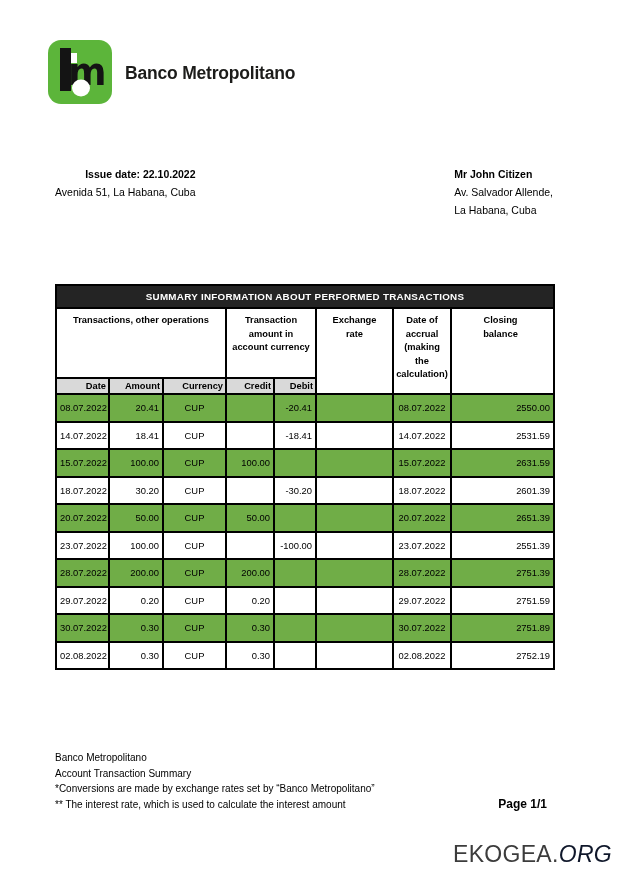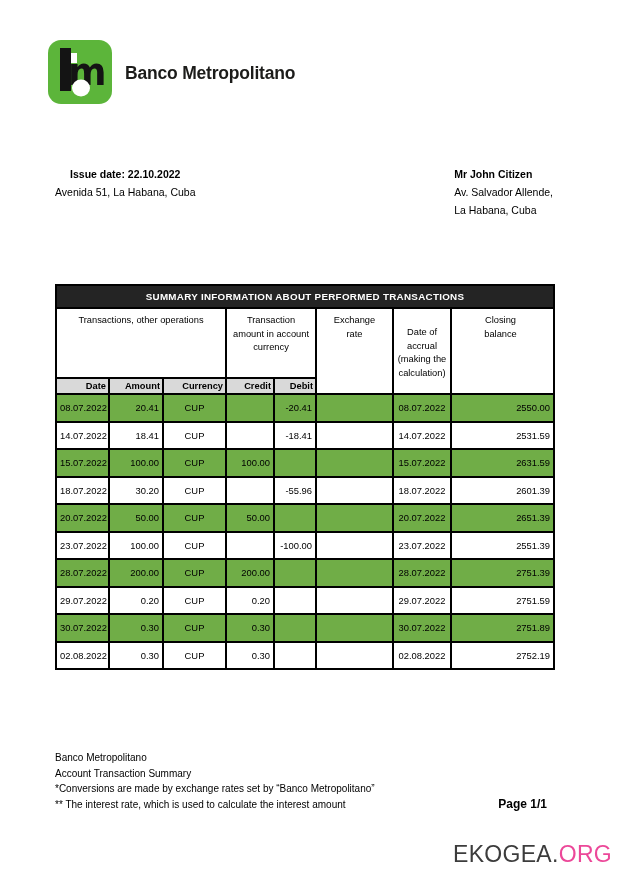--- a/index.html
+++ b/index.html
@@ -11,46 +11,46 @@
   }
   .page { position:relative; width:625px; height:881px; background:#fff; overflow:hidden; }
 
   
   .brand { position:absolute; left:48px; top:40px; display:flex; align-items:center; gap:13px; }
   .logo { width:64px; height:64px; flex:0 0 auto; }
   .brand-name { font-size:17.5px; font-weight:bold; color:#1c1c1a; letter-spacing:-0.2px; padding-top:2px; }
 
   
   .info-row { position:absolute; left:55px; top:165px; width:498px; display:flex; justify-content:space-between; font-size:10.5px; line-height:18px; }
-  .info-left { text-align:center; }
+  .info-left { text-align:right; }
   .info-right { }
   .bold { font-weight:bold; }
 
   
   table.tx { position:absolute; left:55px; top:284px; width:498px; border-collapse:collapse; table-layout:fixed; font-size:9.4px; }
   table.tx th, table.tx td { border:2px solid #000; overflow:hidden; }
   .title-bar { background:#242424; color:#fff; font-weight:bold; font-size:9.8px; letter-spacing:0.3px; height:23px; text-align:center; vertical-align:middle; }
-  .group-row th { font-weight:normal; background:#fff; vertical-align:top; height:70px; padding:5px 4px 0 4px; font-size:9.3px; line-height:13.5px; text-align:center; }
+  .group-row th { font-weight:bold; background:#fff; vertical-align:top; height:70px; padding:5px 4px 0 4px; font-size:9.3px; line-height:13.5px; text-align:center; }
   th.gh-exch { padding:5px 14px 16px 14px; }
   th.gh-closing { padding:5px 26px 0 22px; }
-  th.gh-accrual { padding:17px 2px 0 2px; }
+  th.gh-accrual { padding:5px 2px 0 2px; }
   .sub-row th { background:#d9d9d9; font-weight:bold; height:16px; font-size:9.3px; text-align:right; vertical-align:middle; padding:1px 2px; }
   table.tx tbody td { height:27.5px; padding:0 3px; background:#fff; vertical-align:middle; }
   table.tx tbody tr.green td { background:#70ad47;margin-left:30px; }
   .a-l { text-align:left; }
   .a-r { text-align:right; }
   .a-c { text-align:center; }
 
   
   .notes { position:absolute; left:55px; top:750px; font-size:10px; line-height:15.5px; }
 
   
   .page-num { position:absolute; top:789px; right:78px; font-size:12px; font-weight:bold;margin-top:8px; }
   .ekogea { position:absolute; top:841px; right:13px; font-size:23px; letter-spacing:0.3px; color:#3c3c3c; font-weight:normal; }
-  .ekogea .org { color:#ec4899; }
+  .ekogea .org { color:#0f172a;font-style:italic; }
 </style>
 </head>
 <body>
 
 <div class="page">
 
   <header class="brand">
     <div class="logo">
       <svg width="64" height="64" viewBox="0 0 64 64" aria-hidden="true">
         <rect x="0" y="0" width="64" height="64" rx="13" fill="#5cb53a"></rect>
@@ -134,21 +134,21 @@
           <td class="a-r"></td>
           <td class="a-c"></td>
           <td class="a-c">15.07.2022</td>
           <td class="a-r">2631.59</td>
         </tr>
         <tr>
           <td class="a-l">18.07.2022</td>
           <td class="a-r">30.20</td>
           <td class="a-c">CUP</td>
           <td class="a-r"></td>
-          <td class="a-r">-55.96</td>
+          <td class="a-r">-30.20</td>
           <td class="a-c"></td>
           <td class="a-c">18.07.2022</td>
           <td class="a-r">2601.39</td>
         </tr>
         <tr class="green">
           <td class="a-l">20.07.2022</td>
           <td class="a-r">50.00</td>
           <td class="a-c">CUP</td>
           <td class="a-r">50.00</td>
           <td class="a-r"></td>

